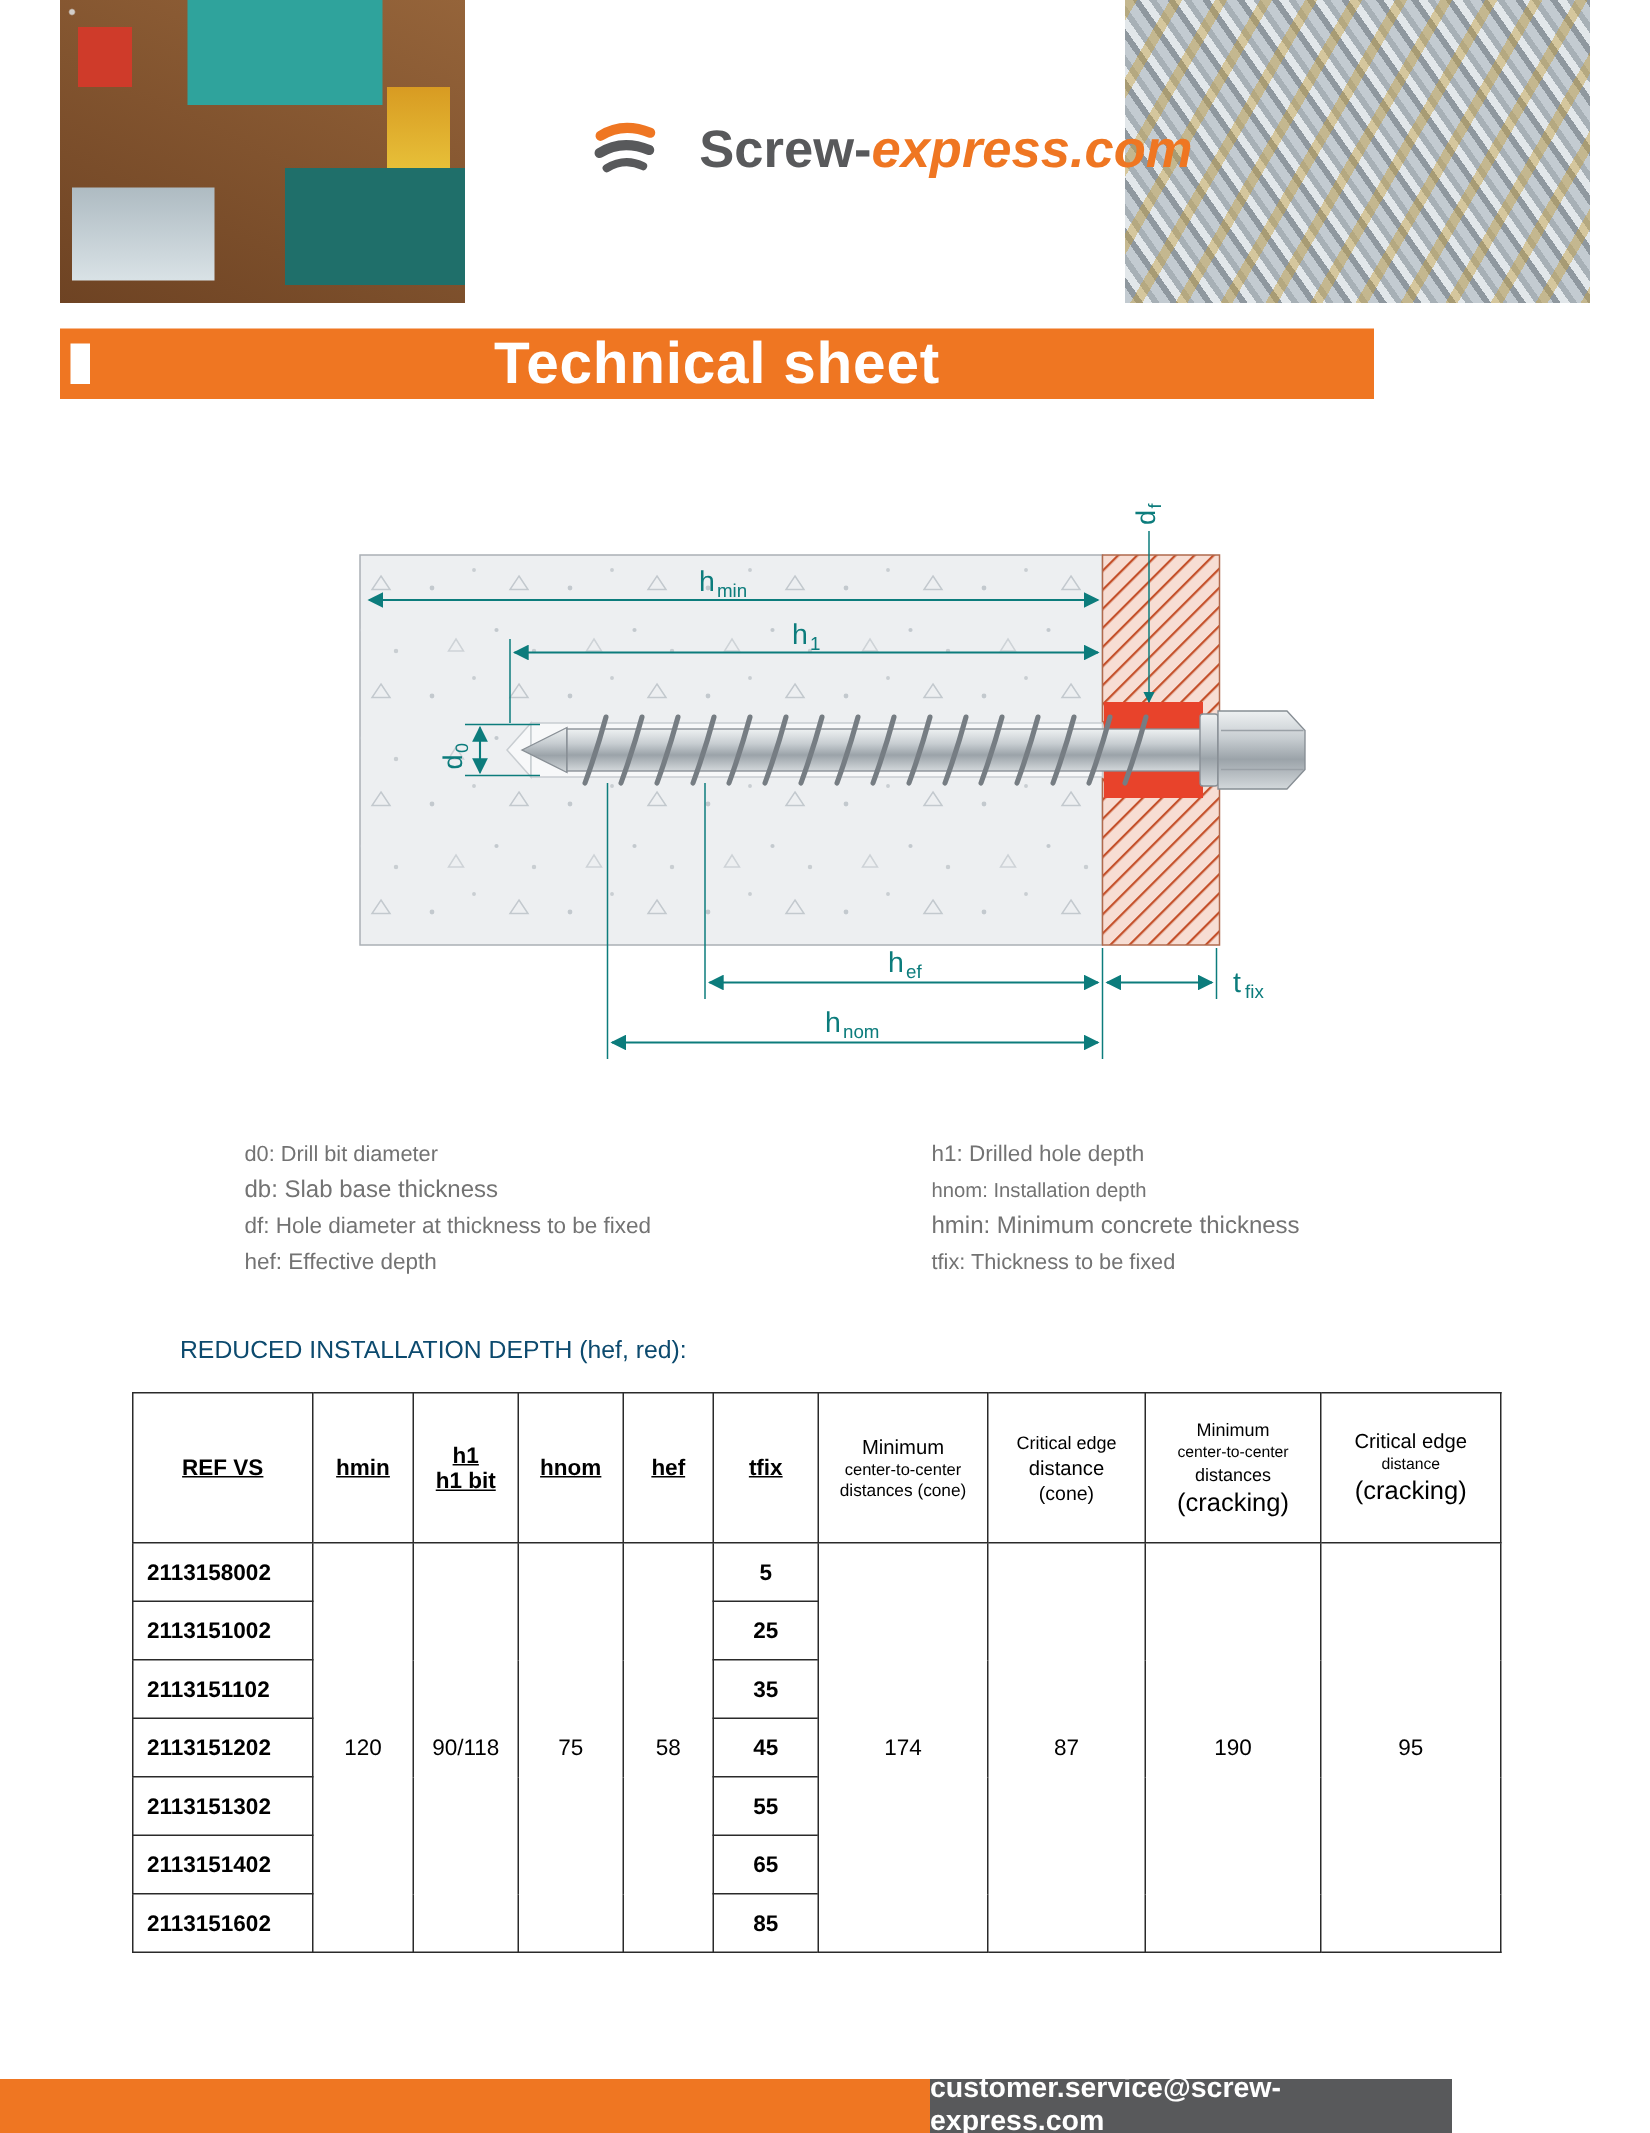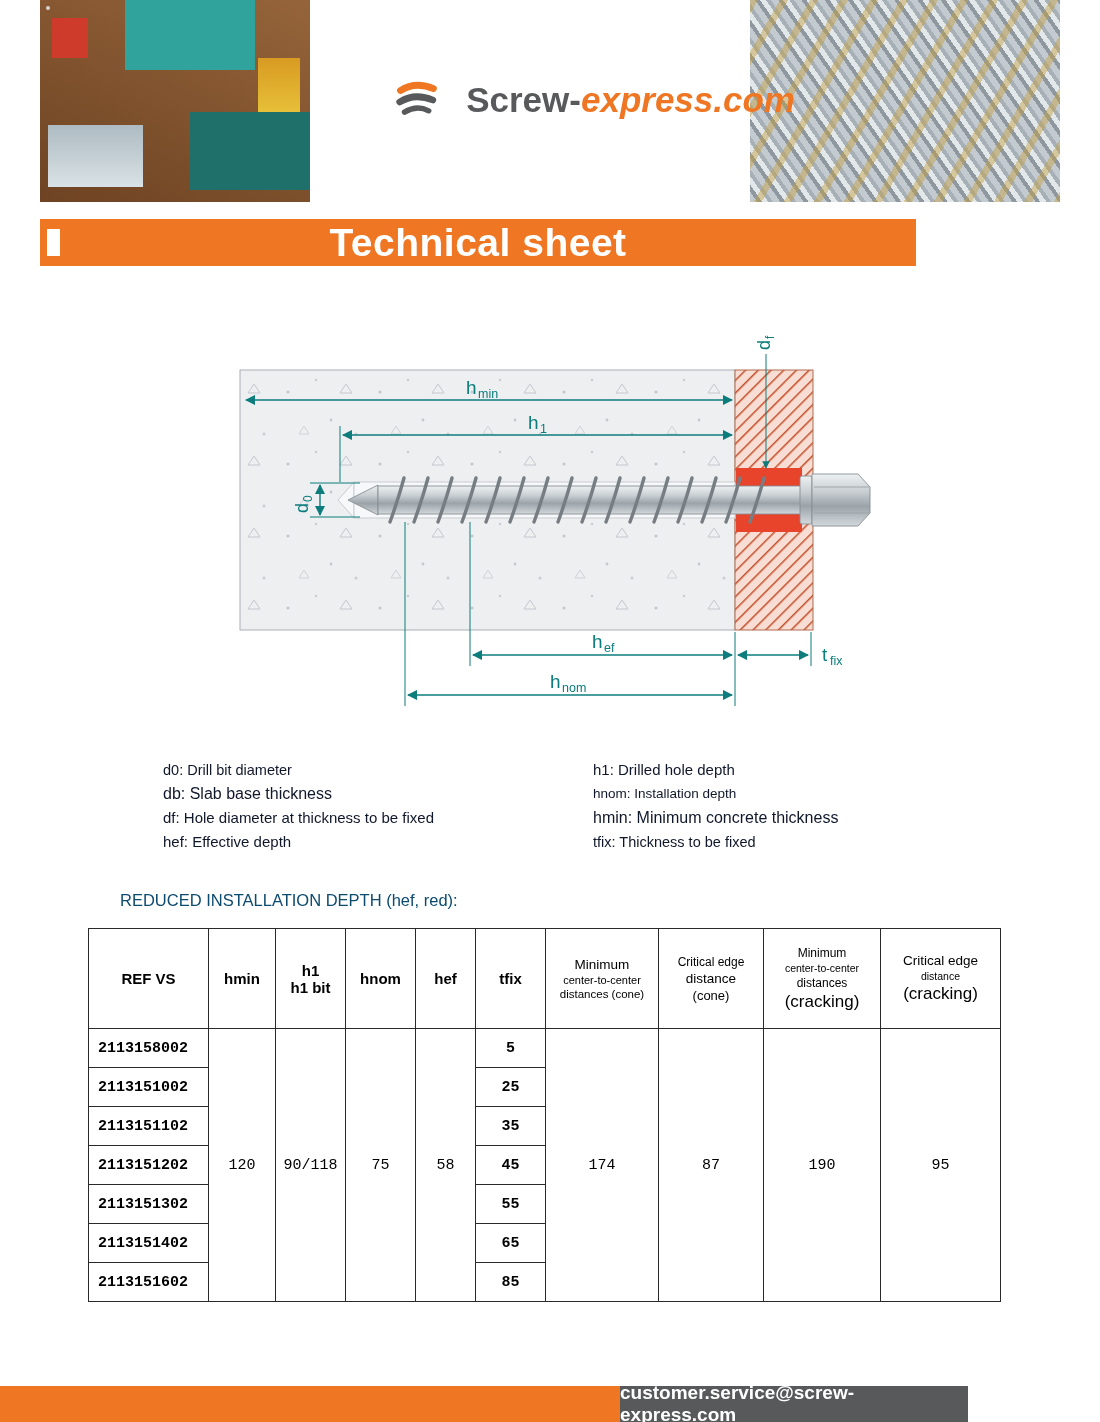--- a/index.html
+++ b/index.html
@@ -44,33 +44,33 @@
   .banner-title { color:#fff; font-weight:bold; font-size:39px; letter-spacing:.5px; }
 
   
   .diagram { position:absolute; top:300px; left:0; width:1100px; height:440px; }
   .diagram svg text { font-family:"Liberation Sans", sans-serif; fill:#0c7c7c; }
 
   
   .defs { position:absolute; top:758px; left:0; width:1100px; }
   .defs-col { position:absolute; top:0; }
   .defs-left { left:163px; width:420px; }
-  .defs-right { left:593px; width:440px; }
-  .def-line { line-height:24px; color:#0f172a; }
+  .defs-right { left:621px; width:440px; }
+  .def-line { line-height:24px; color:#737373; }
   .fs13 { font-size:13.5px; } .fs145 { font-size:14.5px; } .fs15 { font-size:15px; } .fs16 { font-size:16px; }
 
   
   .section-title { position:absolute; top:891px; left:120px; font-size:16.5px; color:#0c4a6e; }
 
   
   .spec-table { position:absolute; top:928px; left:88px; border-collapse:collapse; table-layout:fixed; width:912px; }
   .spec-table th, .spec-table td { border:1px solid #2a2a2a; text-align:center; vertical-align:middle; padding:0; color:#000; }
   .spec-table thead tr { height:100px; }
-  .spec-table tbody tr { height:39px;font-family:Liberation Mono, monospace; }
-  th.th-simple { font-weight:bold; font-size:15px; }
+  .spec-table tbody tr { height:39px; }
+  th.th-simple { font-weight:bold; font-size:15px;text-decoration:underline; }
   th.th-multi { font-weight:normal; }
   th.th-multi div { margin:2px 0; }
   .s105{font-size:10.5px;} .s11{font-size:11px;} .s115{font-size:11.5px;}
   .s12{font-size:12px;} .s13{font-size:13px;} .s135{font-size:13.5px;} .s17{font-size:17px;}
   td.ref-cell { text-align:left; padding-left:9px; font-weight:bold; font-size:15px; }
   td.tfix-cell { font-weight:bold; font-size:15px; }
   td.shared-cell { font-size:15px; }
 
   
   .footer { position:absolute; top:1386px; left:0; width:968px; height:36px; display:flex; }

